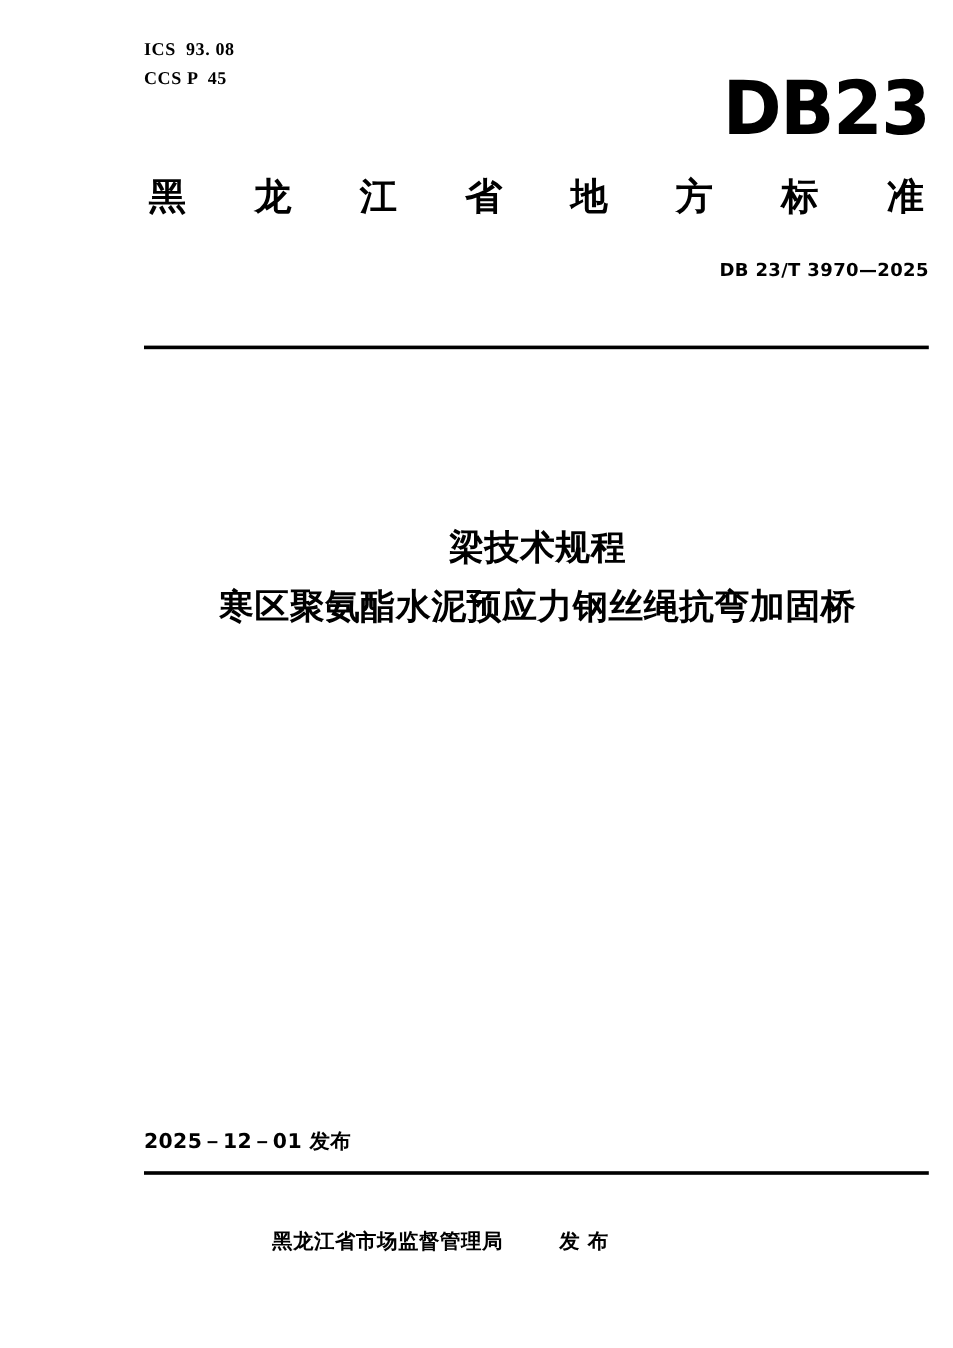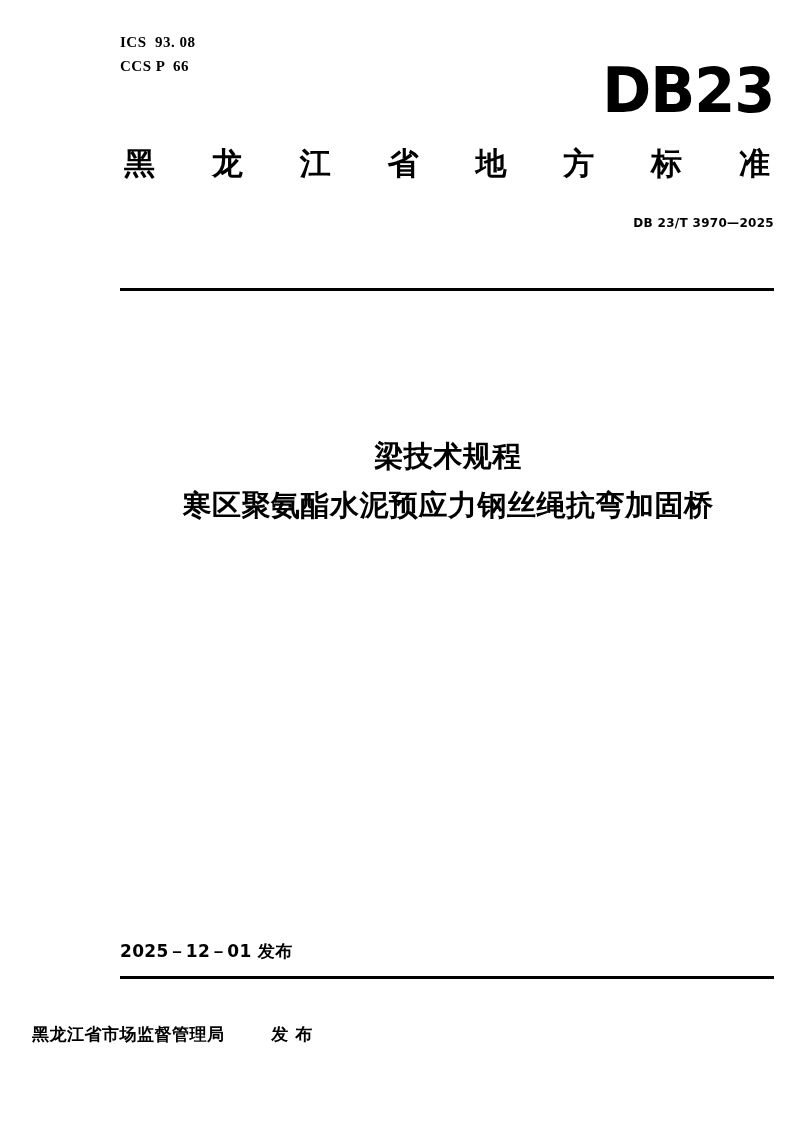--- a/index.html
+++ b/index.html
@@ -69,21 +69,21 @@
   .province-title span {
     display: inline-block;
   }
 
   
   .std-number {
     position: absolute;
     right: 52px;
     top: 216px;
     font-family: "DejaVu Sans", sans-serif;
-    font-size: 12px;
+    font-size: 15px;
     font-weight: 700;
     letter-spacing: 0.3px;
   }
 
   
   .rule-top {
     position: absolute;
     left: 88px;
     width: 654px;
     top: 288px;
@@ -127,38 +127,39 @@
     letter-spacing: 0.3px;
     flex-direction: column;
   }
 
   
   .publisher {
     position: absolute;
     left: 0;
     width: 670px;
     top: 1023px;
+    text-align: center;
     font-family: "DejaVu Sans", sans-serif;
     font-size: 17px;
     font-weight: 700;
     letter-spacing: 0.5px;
   }
   .publisher .gap {
     display: inline-block;
     width: 34px;
   }
 </style>
 </head>
 <body>
 
 <div class="page">
 
   <div class="codes">
     <div class="code-line">ICS  93. 08</div>
-    <div class="code-line">CCS P  66</div>
+    <div class="code-line">CCS P  45</div>
   </div>
 
   <div class="emblem">DB23</div>
 
   <div class="province-title">
     <span>黑</span>
     <span>龙</span>
     <span>江</span>
     <span>省</span>
     <span>地</span>

